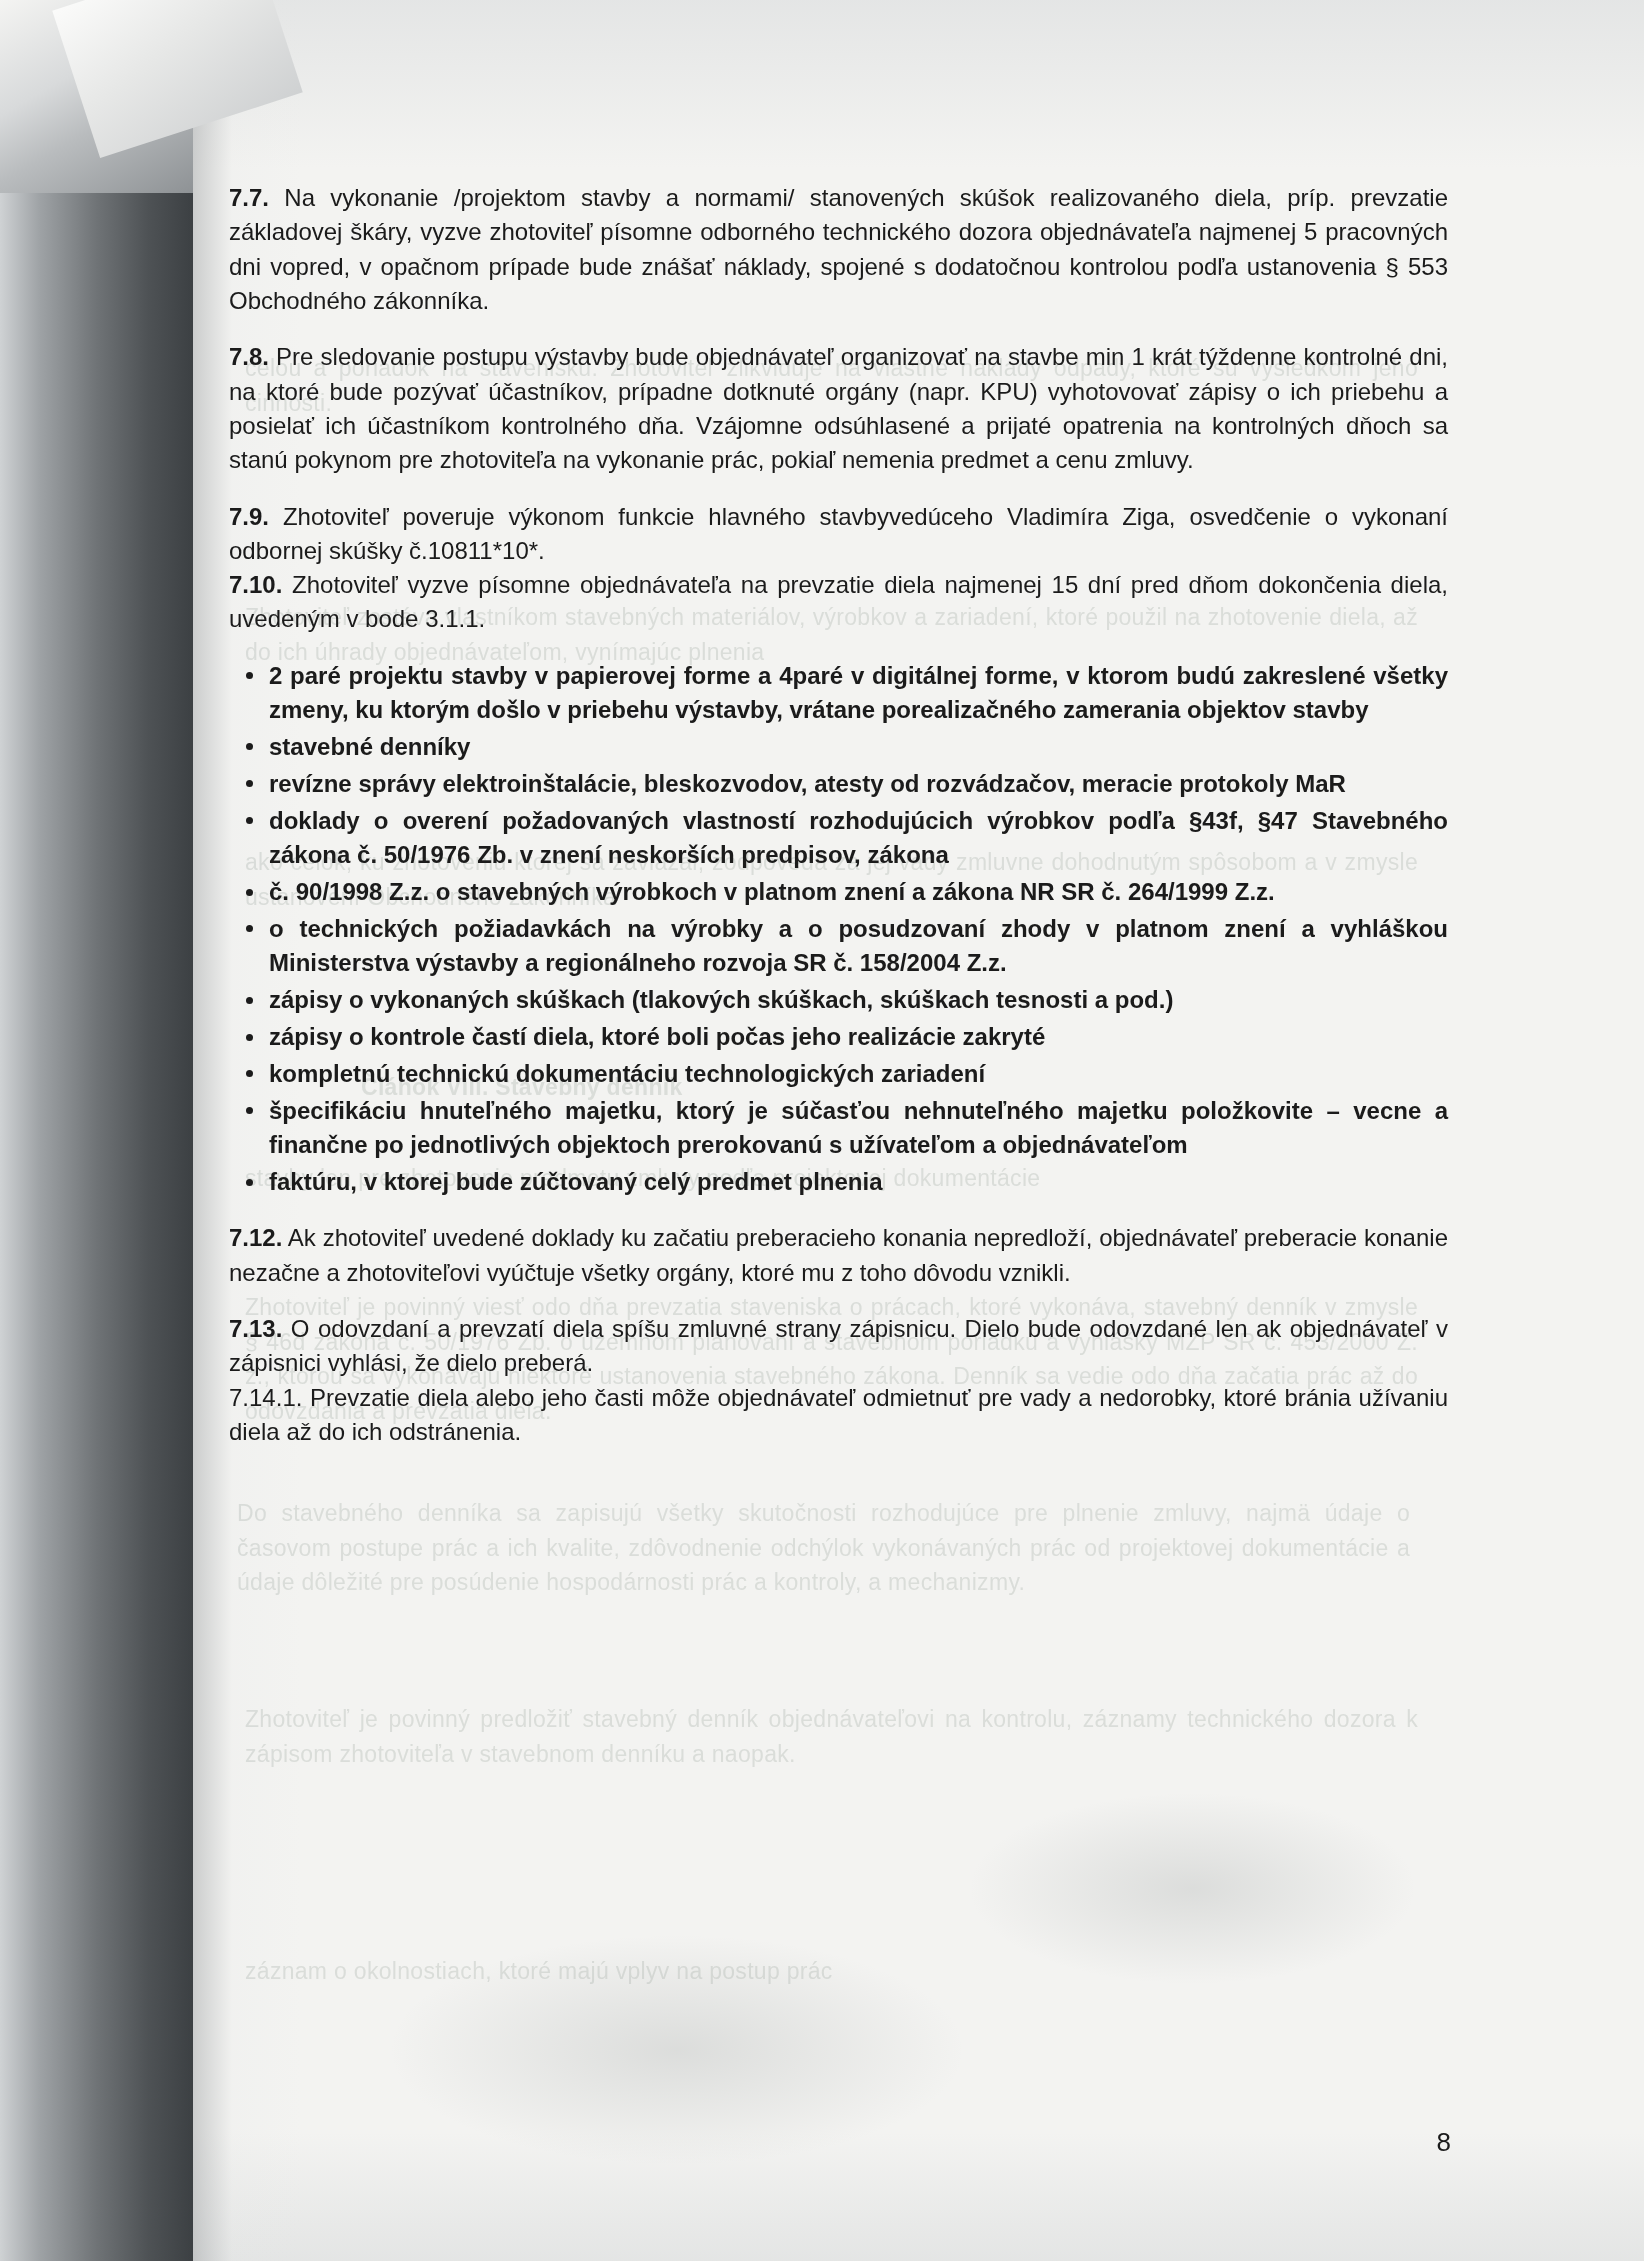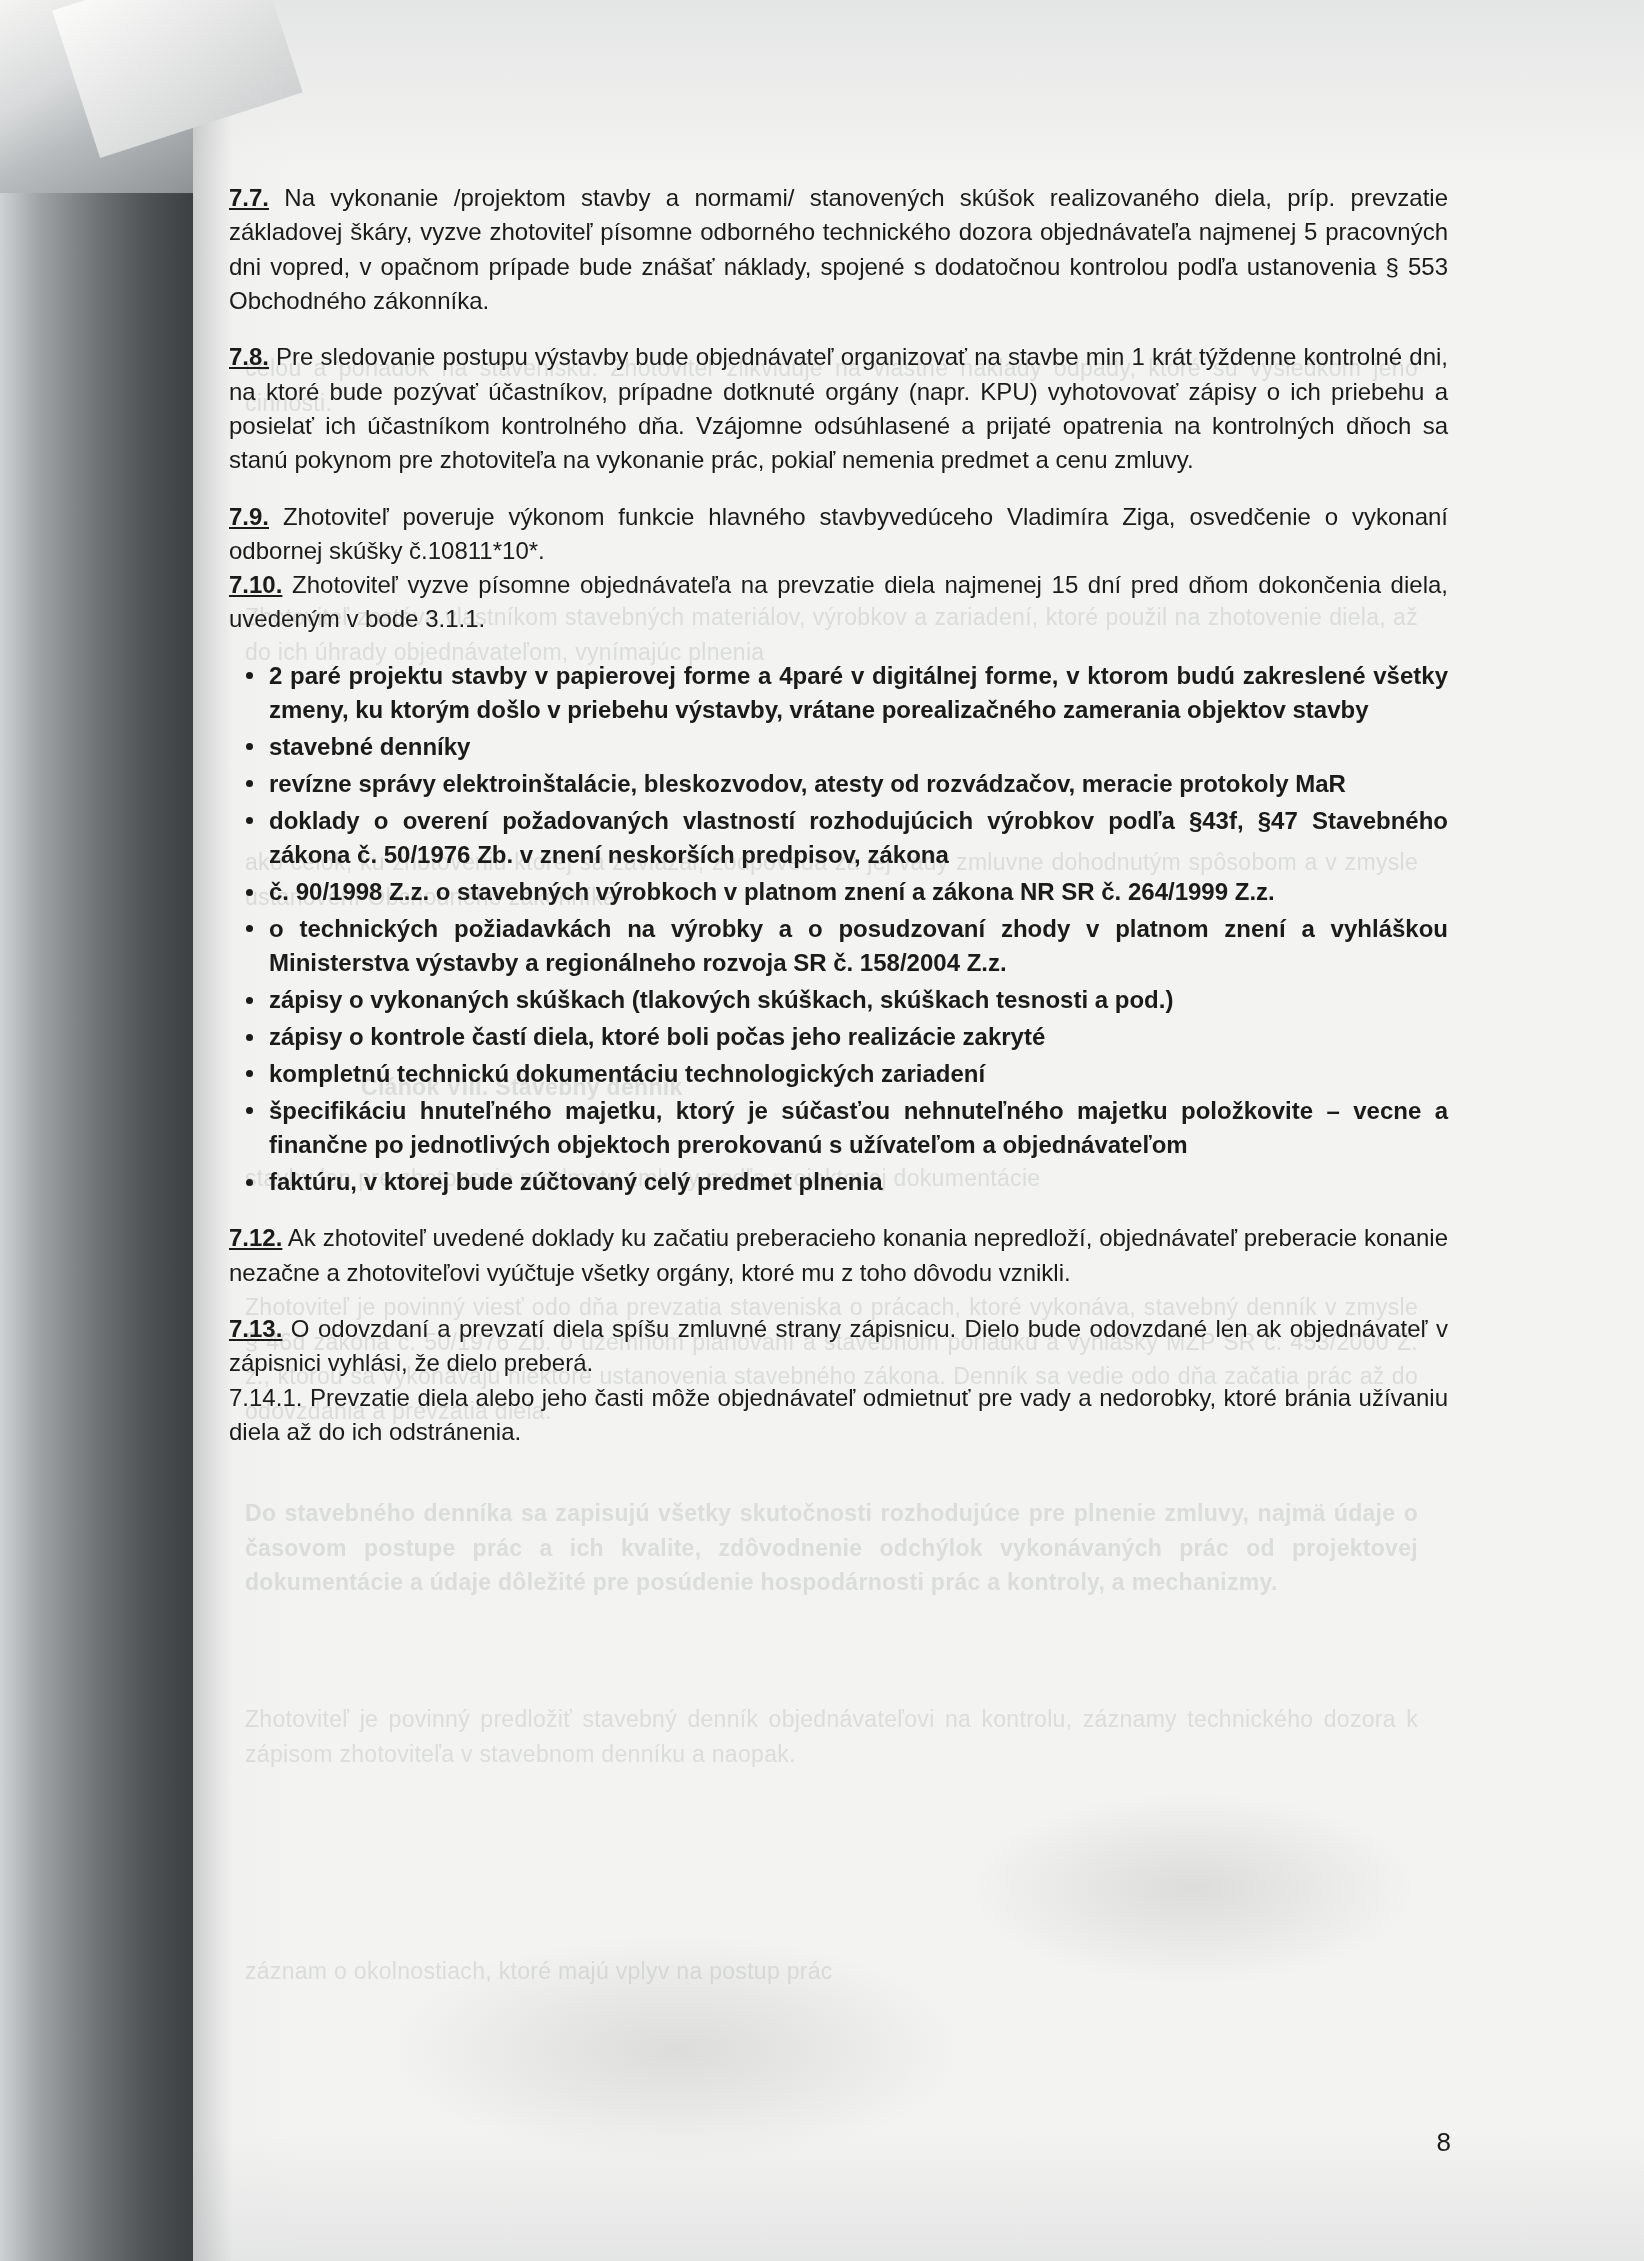--- a/index.html
+++ b/index.html
@@ -65,21 +65,21 @@
     font-size: 24px;
     line-height: 1.43;
   }
 
   p {
     margin: 0 0 0 0;
     text-align: justify;
   }
   .blk { margin-bottom: 22px; }
   .tight { margin-bottom: 0; }
-  b.num { font-weight: bold; text-decoration: underline; }
+  b.num { font-weight: bold; }
 
   ul.bullets {
     list-style: none;
     margin: 3.9px 0 0 0;
     padding: 0;
   }
   ul.bullets > li {
     position: relative;
     padding-left: 40px;
     margin-bottom: 2.6px;
@@ -115,21 +115,21 @@
     pointer-events: none;
     width: 1173px;
     text-align: justify;
   }
   .ghost.g1 { left: 245px; top: 351px; }
   .ghost.g2 { left: 245px; top: 600px; }
   .ghost.g3 { left: 245px; top: 845px; }
   .ghost.g4 { left: 361px; top: 1070px; width: 967px; font-weight: bold; }
   .ghost.g5 { left: 245px; top: 1161px; }
   .ghost.g6 { left: 245px; top: 1290px; }
-  .ghost.g7 { left: 245px; top: 1496px; font-weight: bold; }
+  .ghost.g7 { left: 237px; top: 1496px; }
   .ghost.g8 { left: 245px; top: 1702px; }
   .ghost.g9 { left: 245px; top: 1954px; }
   .smudge {
     position: absolute;
     background: radial-gradient(ellipse at center, rgba(150,155,155,0.25) 0%, rgba(150,155,155,0) 70%);
     pointer-events: none;
   }
 </style>
 </head>
 <body>

